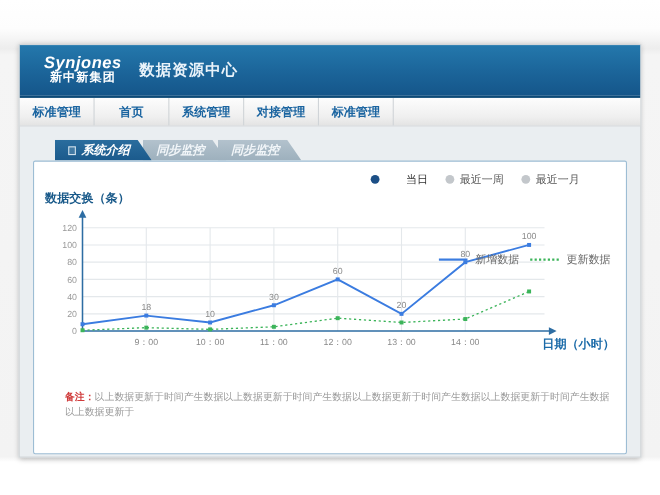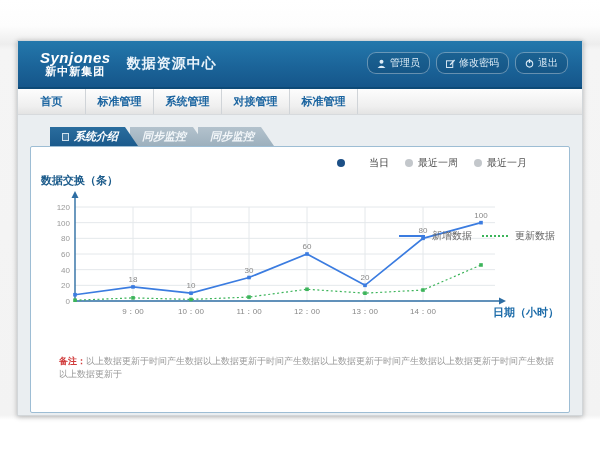--- a/index.html
+++ b/index.html
@@ -58,48 +58,25 @@
 
 <div class="stage">
   <div class="window">
 
     <div class="hdr">
       <div class="logo">
         <div class="l1">Synjones</div>
         <div class="l2">新中新集团</div>
       </div>
       <div class="apptitle">数据资源中心</div>
-      <div class="hdr-right">
-        <div class="hbtn">
-          <svg width="9" height="9" viewBox="0 0 10 10">
-              <circle cx="5" cy="3" r="2.2" fill="#dcebf6"></circle>
-              <path d="M0.6 10 Q5 5.2 9.4 10 Z" fill="#dcebf6"></path>
-            </svg>
-          <span>管理员</span>
-        </div>
-        <div class="hbtn">
-          <svg width="9" height="9" viewBox="0 0 10 10">
-              <rect x="0.5" y="2" width="7" height="7.4" fill="none" stroke="#dcebf6" stroke-width="1.1"></rect>
-              <path d="M4 6 L9 0.6 L10 1.8 L5.2 7 Z" fill="#dcebf6"></path>
-            </svg>
-          <span>修改密码</span>
-        </div>
-        <div class="hbtn">
-          <svg width="9" height="9" viewBox="0 0 10 10">
-              <circle cx="5" cy="5.4" r="3.6" fill="none" stroke="#dcebf6" stroke-width="1.2"></circle>
-              <line x1="5" y1="0.2" x2="5" y2="4.4" stroke="#dcebf6" stroke-width="1.4"></line>
-            </svg>
-          <span>退出</span>
-        </div>
-      </div>
     </div>
 
     <div class="nav">
+      <div class="nav-item">标准管理</div>
       <div class="nav-item">首页</div>
-      <div class="nav-item">标准管理</div>
       <div class="nav-item">系统管理</div>
       <div class="nav-item">对接管理</div>
       <div class="nav-item">标准管理</div>
     </div>
 
     <div class="content">
       <div class="tabs">
         <div class="tab active">
           <span class="doc-ico"></span>
           <span>系统介绍</span>

